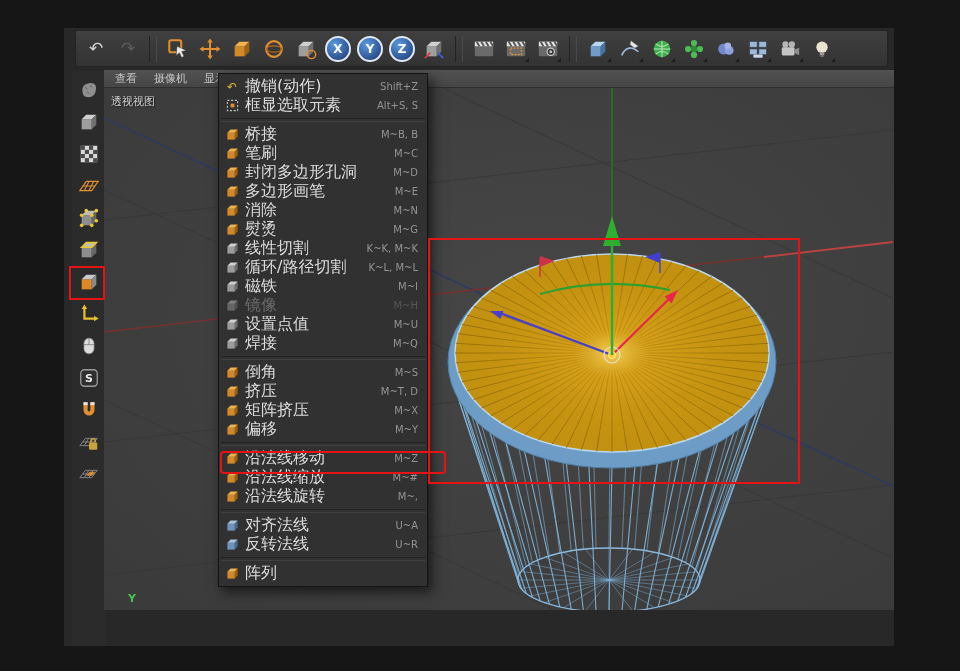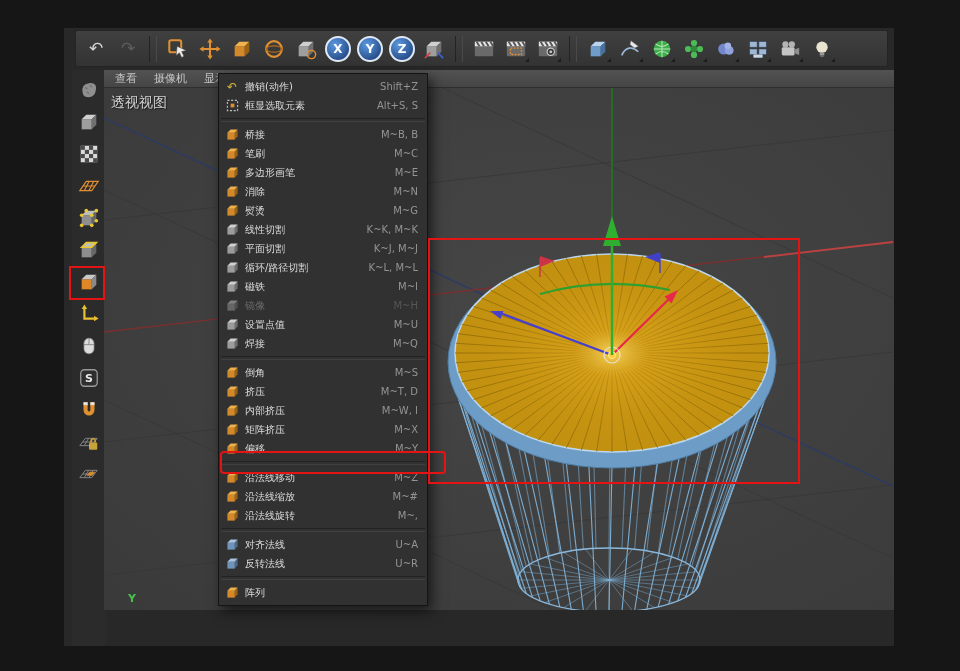--- a/index.html
+++ b/index.html
@@ -42,34 +42,34 @@
     position:absolute;left:40px;top:42px;width:790px;height:540px;
     background:radial-gradient(ellipse at 55% 45%,#464646,#3a3a3a);overflow:hidden;
   }
   #vp-svg{position:absolute;left:0;top:0;z-index:0;}
   .vp-menubar{
     position:absolute;left:0;top:0;right:0;height:17px;z-index:2;
     background:linear-gradient(#525252,#454545);border-bottom:1px solid #2e2e2e;
     display:flex;align-items:center;gap:1px;padding-left:3px;
   }
   .vp-tab{font-size:11px;color:#c6c6c6;padding:1px 8px;border-radius:2px;}
-  .vp-label{position:absolute;left:7px;top:24px;z-index:2;font-size:14px;color:#cfcfcf;
+  .vp-label{position:absolute;left:7px;top:24px;z-index:2;font-size:11px;color:#cfcfcf;
     text-shadow:1px 1px 1px #1a1a1a;}
   .axis-y-label{position:absolute;left:24px;bottom:5px;z-index:2;color:#49c04e;
     font-size:11px;font-weight:bold;}
   
   .ctx-menu{
     position:absolute;left:154px;top:45px;width:210px;z-index:20;
     background:#313131;border:1px solid #141414;
     box-shadow:4px 5px 12px rgba(0,0,0,.6);
     padding:3px 0;box-sizing:border-box;
   }
   .mi{height:19px;display:flex;align-items:center;gap:6px;padding:0 9px 0 6px;}
   .mi .micon{width:14px;height:14px;display:flex;align-items:center;justify-content:center;flex:0 0 auto;}
-  .mi .lbl{font-size:10px;color:#dcdcdc;flex:1;white-space:nowrap;overflow:hidden;}
+  .mi .lbl{font-size:16px;color:#dcdcdc;flex:1;white-space:nowrap;overflow:hidden;}
   .mi .sc{font-size:10px;color:#949494;white-space:nowrap;text-align:center;}
   .mi.disabled .lbl{color:#6a6a6a}
   .mi.disabled .sc{color:#565656}
   .mi.disabled .micon{opacity:.5}
   .msep{height:2px;border-top:1px solid #222222;border-bottom:1px solid #404040;margin:3px 2px;}
   .mi-undo{color:#d8b838;font-size:12px;line-height:1;}
   
   .anno{position:absolute;border:2px solid #e41414;z-index:30;pointer-events:none;box-sizing:border-box;}
   #annoTool{left:5px;top:238px;width:36px;height:34px;}
   #annoMenu{left:156px;top:423px;width:226px;height:23px;border-radius:4px;}
@@ -609,20 +609,31 @@
         <span class="sc">M~C</span>
       </div>
       <div class="mi">
         <span class="micon">
           <svg width="13" height="13" viewBox="0 0 14 14">
             <rect x="1.5" y="5" width="8" height="7.5" fill="#d3892a"></rect>
             <path d="M1.5 5 L5 1.5 H12.5 L9.5 5Z" fill="#f0b04a"></path>
             <path d="M9.5 5 L12.5 1.5 V9 L9.5 12.5Z" fill="#9c6314"></path>
           </svg>
         </span>
+        <span class="lbl">封闭多边形孔洞</span>
+        <span class="sc">M~D</span>
+      </div>
+      <div class="mi">
+        <span class="micon">
+          <svg width="13" height="13" viewBox="0 0 14 14">
+            <rect x="1.5" y="5" width="8" height="7.5" fill="#d3892a"></rect>
+            <path d="M1.5 5 L5 1.5 H12.5 L9.5 5Z" fill="#f0b04a"></path>
+            <path d="M9.5 5 L12.5 1.5 V9 L9.5 12.5Z" fill="#9c6314"></path>
+          </svg>
+        </span>
         <span class="lbl">多边形画笔</span>
         <span class="sc">M~E</span>
       </div>
       <div class="mi">
         <span class="micon">
           <svg width="13" height="13" viewBox="0 0 14 14">
             <rect x="1.5" y="5" width="8" height="7.5" fill="#d3892a"></rect>
             <path d="M1.5 5 L5 1.5 H12.5 L9.5 5Z" fill="#f0b04a"></path>
             <path d="M9.5 5 L12.5 1.5 V9 L9.5 12.5Z" fill="#9c6314"></path>
           </svg>
@@ -653,75 +664,64 @@
         <span class="sc">K~K, M~K</span>
       </div>
       <div class="mi">
         <span class="micon">
           <svg width="13" height="13" viewBox="0 0 14 14">
             <rect x="1.5" y="5" width="8" height="7.5" fill="#9c9c9c"></rect>
             <path d="M1.5 5 L5 1.5 H12.5 L9.5 5Z" fill="#d0d0d0"></path>
             <path d="M9.5 5 L12.5 1.5 V9 L9.5 12.5Z" fill="#6e6e6e"></path>
           </svg>
         </span>
-        <span class="lbl">平面切割</span>
-        <span class="sc">K~J, M~J</span>
+        <span class="lbl">循环/路径切割</span>
+        <span class="sc">K~L, M~L</span>
       </div>
       <div class="mi">
         <span class="micon">
           <svg width="13" height="13" viewBox="0 0 14 14">
             <rect x="1.5" y="5" width="8" height="7.5" fill="#9c9c9c"></rect>
             <path d="M1.5 5 L5 1.5 H12.5 L9.5 5Z" fill="#d0d0d0"></path>
             <path d="M9.5 5 L12.5 1.5 V9 L9.5 12.5Z" fill="#6e6e6e"></path>
           </svg>
         </span>
-        <span class="lbl">循环/路径切割</span>
-        <span class="sc">K~L, M~L</span>
-      </div>
-      <div class="mi">
+        <span class="lbl">磁铁</span>
+        <span class="sc">M~I</span>
+      </div>
+      <div class="mi disabled">
         <span class="micon">
           <svg width="13" height="13" viewBox="0 0 14 14">
             <rect x="1.5" y="5" width="8" height="7.5" fill="#9c9c9c"></rect>
             <path d="M1.5 5 L5 1.5 H12.5 L9.5 5Z" fill="#d0d0d0"></path>
             <path d="M9.5 5 L12.5 1.5 V9 L9.5 12.5Z" fill="#6e6e6e"></path>
           </svg>
         </span>
-        <span class="lbl">磁铁</span>
-        <span class="sc">M~I</span>
-      </div>
-      <div class="mi disabled">
+        <span class="lbl">镜像</span>
+        <span class="sc">M~H</span>
+      </div>
+      <div class="mi">
         <span class="micon">
           <svg width="13" height="13" viewBox="0 0 14 14">
             <rect x="1.5" y="5" width="8" height="7.5" fill="#9c9c9c"></rect>
             <path d="M1.5 5 L5 1.5 H12.5 L9.5 5Z" fill="#d0d0d0"></path>
             <path d="M9.5 5 L12.5 1.5 V9 L9.5 12.5Z" fill="#6e6e6e"></path>
           </svg>
         </span>
-        <span class="lbl">镜像</span>
-        <span class="sc">M~H</span>
+        <span class="lbl">设置点值</span>
+        <span class="sc">M~U</span>
       </div>
       <div class="mi">
         <span class="micon">
           <svg width="13" height="13" viewBox="0 0 14 14">
             <rect x="1.5" y="5" width="8" height="7.5" fill="#9c9c9c"></rect>
             <path d="M1.5 5 L5 1.5 H12.5 L9.5 5Z" fill="#d0d0d0"></path>
             <path d="M9.5 5 L12.5 1.5 V9 L9.5 12.5Z" fill="#6e6e6e"></path>
           </svg>
         </span>
-        <span class="lbl">设置点值</span>
-        <span class="sc">M~U</span>
-      </div>
-      <div class="mi">
-        <span class="micon">
-          <svg width="13" height="13" viewBox="0 0 14 14">
-            <rect x="1.5" y="5" width="8" height="7.5" fill="#9c9c9c"></rect>
-            <path d="M1.5 5 L5 1.5 H12.5 L9.5 5Z" fill="#d0d0d0"></path>
-            <path d="M9.5 5 L12.5 1.5 V9 L9.5 12.5Z" fill="#6e6e6e"></path>
-          </svg>
-        </span>
         <span class="lbl">焊接</span>
         <span class="sc">M~Q</span>
       </div>
       <div class="msep"></div>
       <div class="mi">
         <span class="micon">
           <svg width="13" height="13" viewBox="0 0 14 14">
             <rect x="1.5" y="5" width="8" height="7.5" fill="#d3892a"></rect>
             <path d="M1.5 5 L5 1.5 H12.5 L9.5 5Z" fill="#f0b04a"></path>
             <path d="M9.5 5 L12.5 1.5 V9 L9.5 12.5Z" fill="#9c6314"></path>
@@ -733,31 +733,20 @@
       <div class="mi">
         <span class="micon">
           <svg width="13" height="13" viewBox="0 0 14 14">
             <rect x="1.5" y="5" width="8" height="7.5" fill="#d3892a"></rect>
             <path d="M1.5 5 L5 1.5 H12.5 L9.5 5Z" fill="#f0b04a"></path>
             <path d="M9.5 5 L12.5 1.5 V9 L9.5 12.5Z" fill="#9c6314"></path>
           </svg>
         </span>
         <span class="lbl">挤压</span>
         <span class="sc">M~T, D</span>
-      </div>
-      <div class="mi">
-        <span class="micon">
-          <svg width="13" height="13" viewBox="0 0 14 14">
-            <rect x="1.5" y="5" width="8" height="7.5" fill="#d3892a"></rect>
-            <path d="M1.5 5 L5 1.5 H12.5 L9.5 5Z" fill="#f0b04a"></path>
-            <path d="M9.5 5 L12.5 1.5 V9 L9.5 12.5Z" fill="#9c6314"></path>
-          </svg>
-        </span>
-        <span class="lbl">内部挤压</span>
-        <span class="sc">M~W, I</span>
       </div>
       <div class="mi">
         <span class="micon">
           <svg width="13" height="13" viewBox="0 0 14 14">
             <rect x="1.5" y="5" width="8" height="7.5" fill="#d3892a"></rect>
             <path d="M1.5 5 L5 1.5 H12.5 L9.5 5Z" fill="#f0b04a"></path>
             <path d="M9.5 5 L12.5 1.5 V9 L9.5 12.5Z" fill="#9c6314"></path>
           </svg>
         </span>
         <span class="lbl">矩阵挤压</span>

